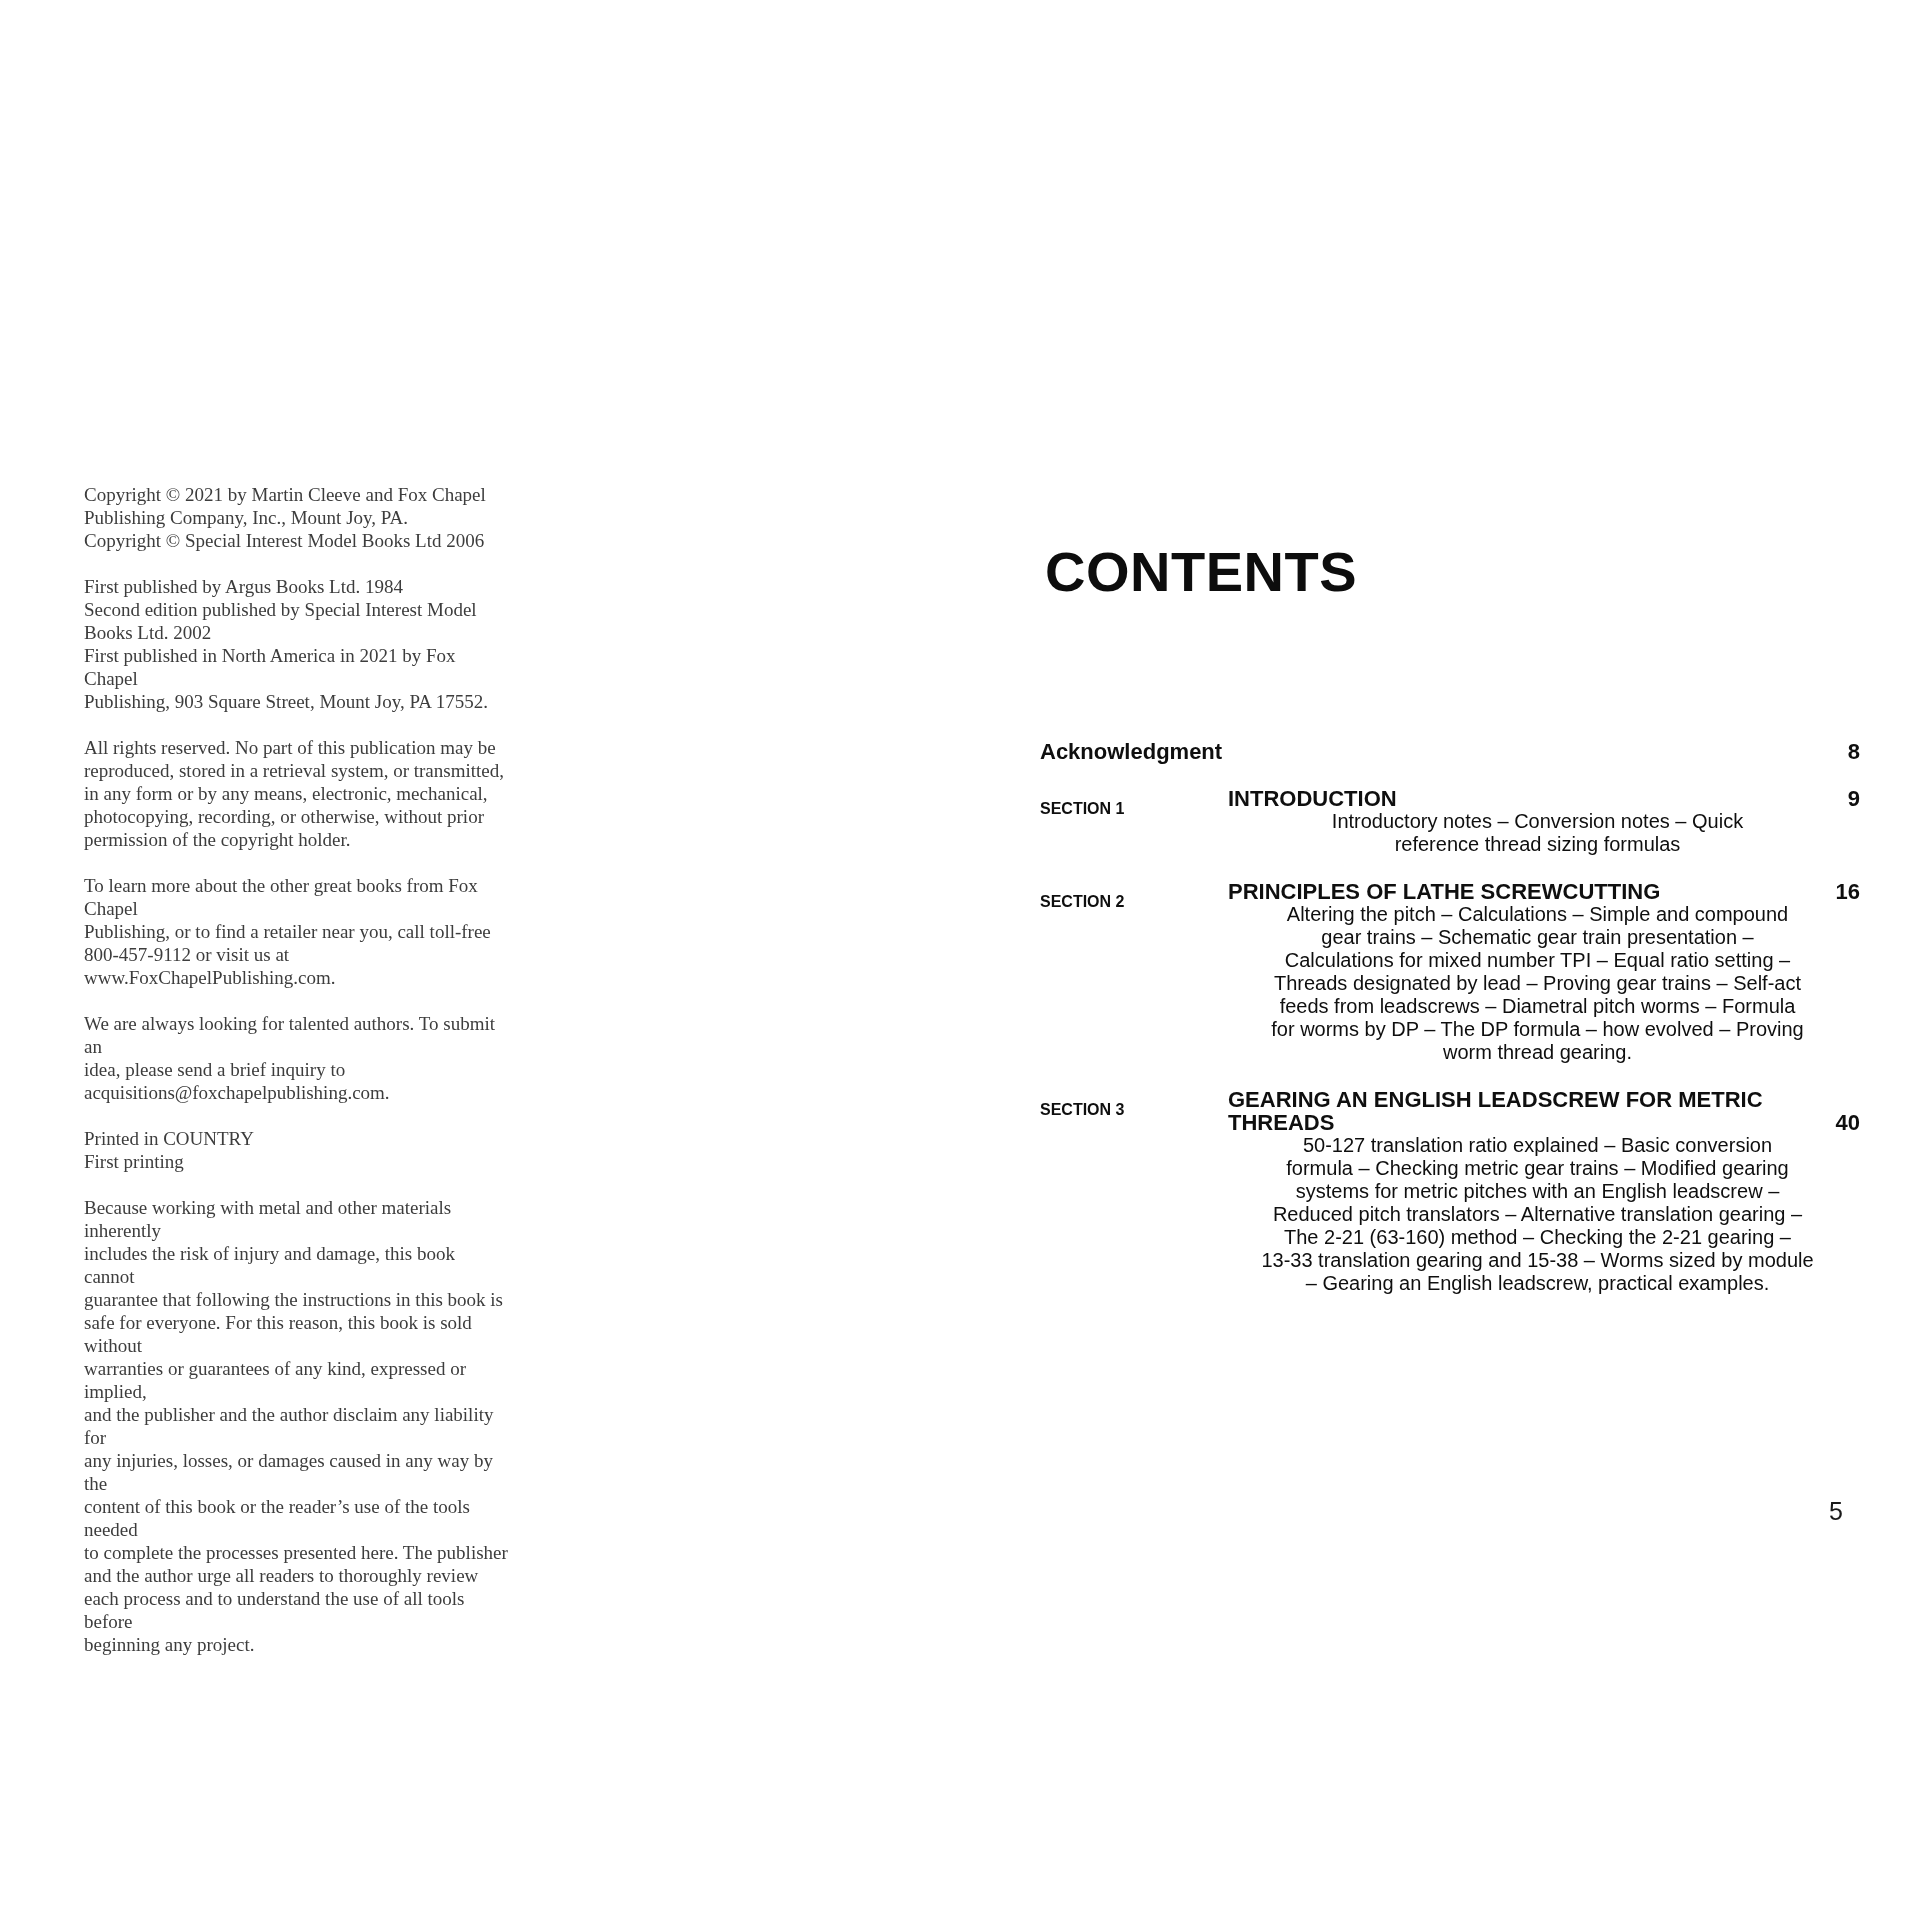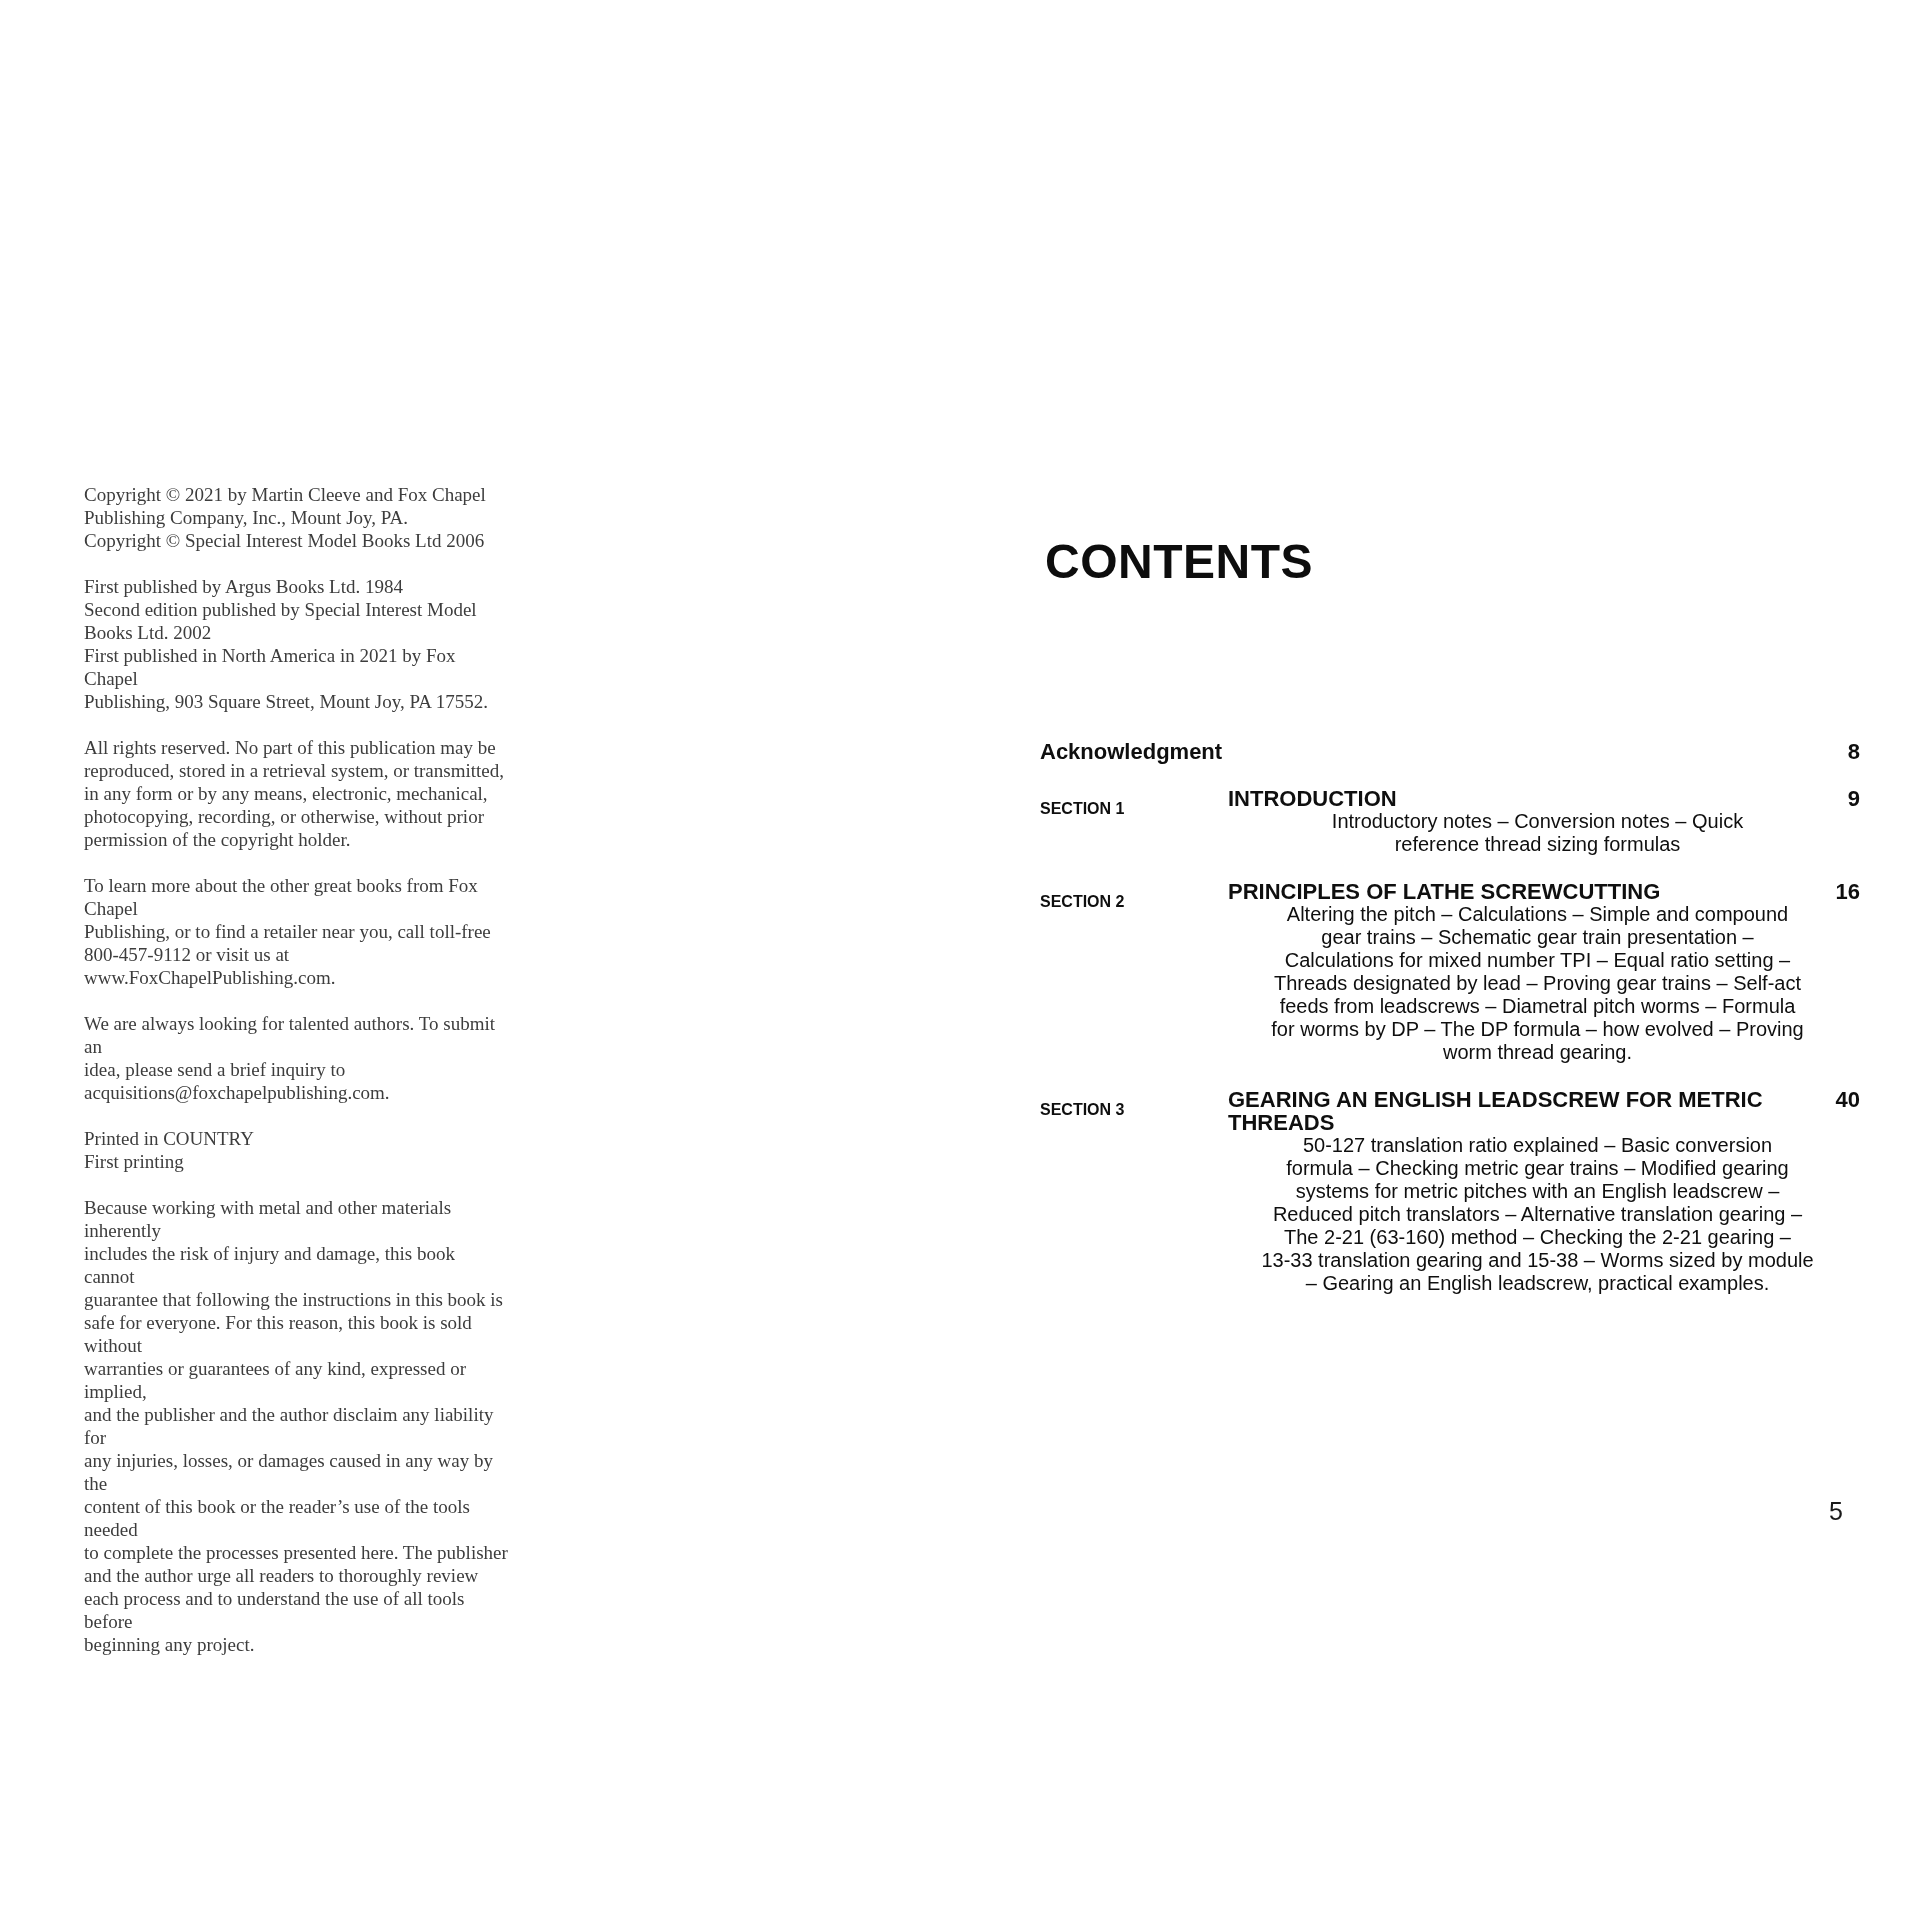--- a/index.html
+++ b/index.html
@@ -21,21 +21,21 @@
     color: #3d3d3d;
   }
   .copyright .para {
     white-space: pre-line;
     margin: 0 0 23px 0;
   }
   
   .contents-title {
     position: absolute;
     left: 1045px; top: 506px;
-    font-size: 48px;
+    font-size: 56px;
     font-weight: bold;
     color: #0d0d0d;
     letter-spacing: 0.5px;
     line-height: 1;
   }
   .toc {
     position: absolute;
     left: 1040px; top: 740px;
     width: 820px;
     color: #0f0f0f;
@@ -49,20 +49,21 @@
     flex: 0 0 188px;
     width: 188px;
     font-weight: bold;
     font-size: 16px;
     line-height: 23px;
     margin-top: 10px;
   }
   .toc-main { flex: 1; min-width: 0; }
   .toc-titleline {
     display: flex;
+    align-items: flex-end;
   }
   .toc-title {
     font-weight: bold;
     font-size: 22px;
     line-height: 23px;
     white-space: pre-line;
     flex: 1;
   }
   .toc-page {
     font-weight: bold;

